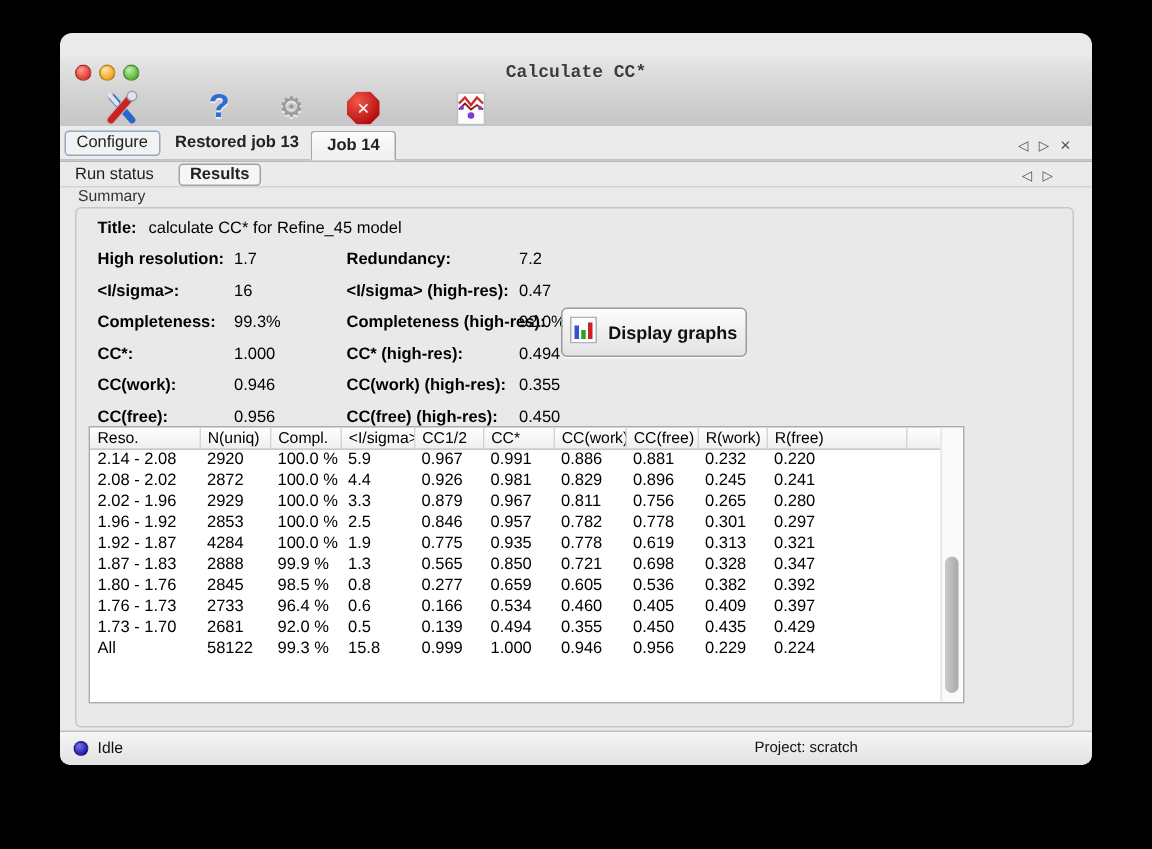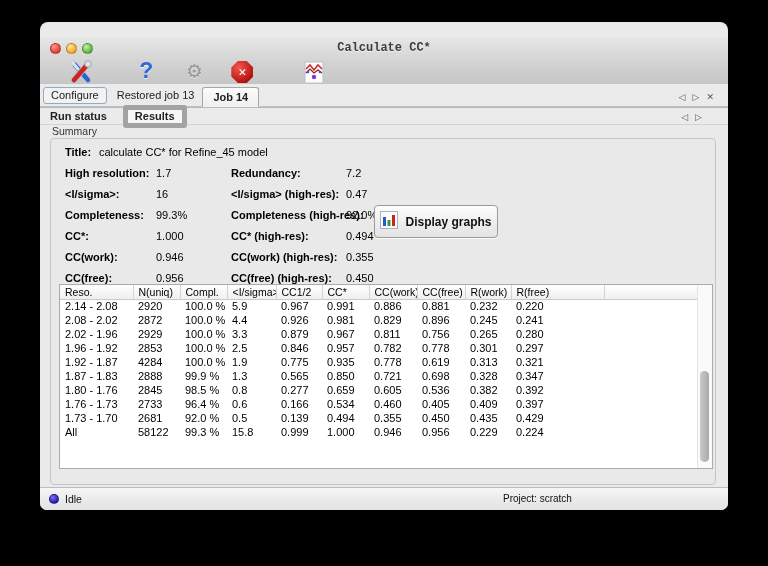--- a/index.html
+++ b/index.html
@@ -34,32 +34,32 @@
              clip-path:polygon(30% 0,70% 0,100% 30%,100% 70%,70% 100%,30% 100%,0 70%,0 30%);
              background:radial-gradient(circle at 35% 30%, #f2574a, #b30f0f 75%);
              display:flex; align-items:center; justify-content:center; }
   .octagon span { color:#fff; font-weight:bold; font-size:13px; line-height:13px; }
   
   .tabrow1 { position:absolute; left:0; top:62px; width:100%; height:23px; background:#ebebeb;
              border-bottom:1px solid #c2c2c2; display:flex; align-items:flex-end; padding-left:3px; }
   .tab { font-size:11px; color:#222; white-space:nowrap; cursor:default; }
   .tab-boxed { border:1px solid #93a9c4; border-radius:3px; padding:1px 7px 2px; margin:0 2px 2px 0;
                background:rgba(255,255,255,.35); }
-  .tab-plain { padding:0 8px 5px; }
+  .tab-plain { padding:0 8px 5px;font-weight:bold; }
   .tab-active { font-weight:bold; background:linear-gradient(#fcfcfc,#efefef);
                 border:1px solid #a6a6a6; border-bottom:1px solid #f3f3f3;
                 border-radius:3px 3px 0 0; padding:3px 10px 3px; margin-bottom:-1px; }
   .tabnav { position:absolute; right:14px; bottom:4px; display:flex; gap:7px;
             font-size:9px; color:#555; }
   .tabnav span { cursor:default; }
   .tabrow2 { position:absolute; left:0; top:86px; width:100%; height:17px; background:#ebebeb;
              border-bottom:1px solid #d4d4d4; display:flex; align-items:center; padding-left:10px; }
-  .subtab { font-size:11px; color:#222; white-space:nowrap;font-weight:bold; }
+  .subtab { font-size:11px; color:#222; white-space:nowrap; }
   .subtab-plain { padding:0 10px 0 0; }
-  .subtab-active { font-weight:bold; border:5px solid #a3a3a3; border-radius:3px;
+  .subtab-active { font-weight:bold; border:1px solid #a3a3a3; border-radius:3px;
                    padding:0px 7px 1px; background:#f6f6f6; margin-left:6px; }
   .tabnav2 { position:absolute; right:26px; top:4px; display:flex; gap:7px; font-size:9px; color:#555; }
   
   .section-label { position:absolute; left:12px; top:103px; font-size:10.5px; color:#333; }
   .groupbox { position:absolute; left:10px; top:116px; width:666px; height:347px;
               border:1px solid #c6c6c6; border-radius:4px; background:#e9e9e9; }
   .summary-title-row { position:absolute; left:14px; top:7px; font-size:11px; color:#000;
                        display:flex;align-items:center; }
   .summary-title-label { font-weight:bold; width:34px; }
   .summary-grid { position:absolute; left:14px; top:28px; right:180px;
@@ -67,21 +67,21 @@
                   grid-auto-rows:21px; align-items:start; font-size:11px; color:#000; }
   .summary-label { font-weight:bold; white-space:nowrap; }
   .summary-value { white-space:nowrap; }
   .btn-graphs { position:absolute; left:323px; top:66px; width:124px; height:33px;
                 background:linear-gradient(#fdfdfd,#ececec 60%, #e3e3e3);
                 border:1px solid #9b9b9b; border-radius:4px;
                 display:flex; align-items:center; justify-content:center; gap:7px;
                 font-size:12px; font-weight:bold; color:#111; cursor:default;
                 box-shadow:0 1px 0 rgba(255,255,255,.7); }
   
-  .tablebox { position:absolute; left:8px; top:145px; width:654px; height:185px;
+  .tablebox { position:absolute; left:8px; top:145px; width:584px; height:185px;
               background:#fff; border:1px solid #ababab; overflow:hidden; }
   table { border-collapse:collapse; table-layout:fixed; width:637px; font-size:10.5px; color:#000; }
   th { font-weight:normal; text-align:left; height:14px; padding:0 0 0 5px;
        background:linear-gradient(#ffffff,#efefef); border-bottom:1px solid #c9c9c9;
        border-left:1px solid #d4d4d4; white-space:nowrap; overflow:hidden; }
   th:first-child { border-left:none; }
   td { height:14px; padding:0 0 0 5px; white-space:nowrap; overflow:hidden; font-size:11px; }
   .scrolltrack { position:absolute; right:0; top:0; width:15px; height:183px;
                  background:#fafafa; border-left:1px solid #e4e4e4; }
   .scrollthumb { position:absolute; left:2px; top:86px; width:9px; height:91px; border-radius:5px;

